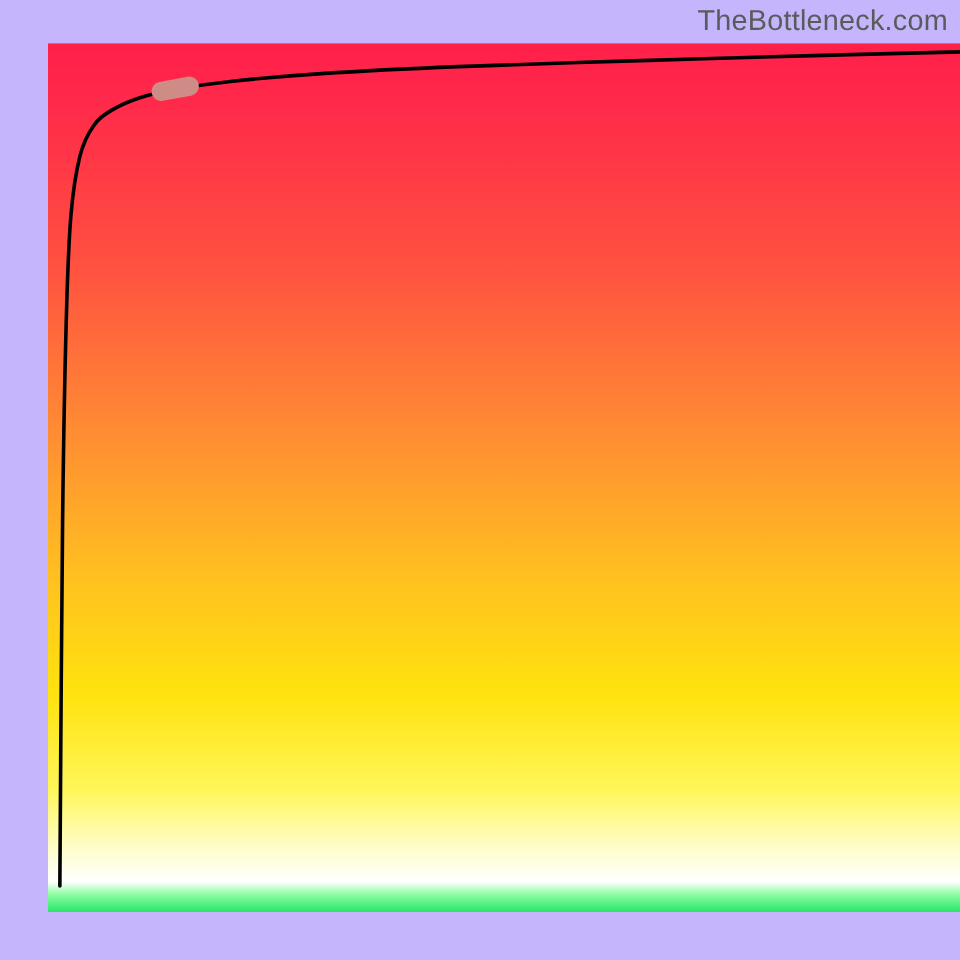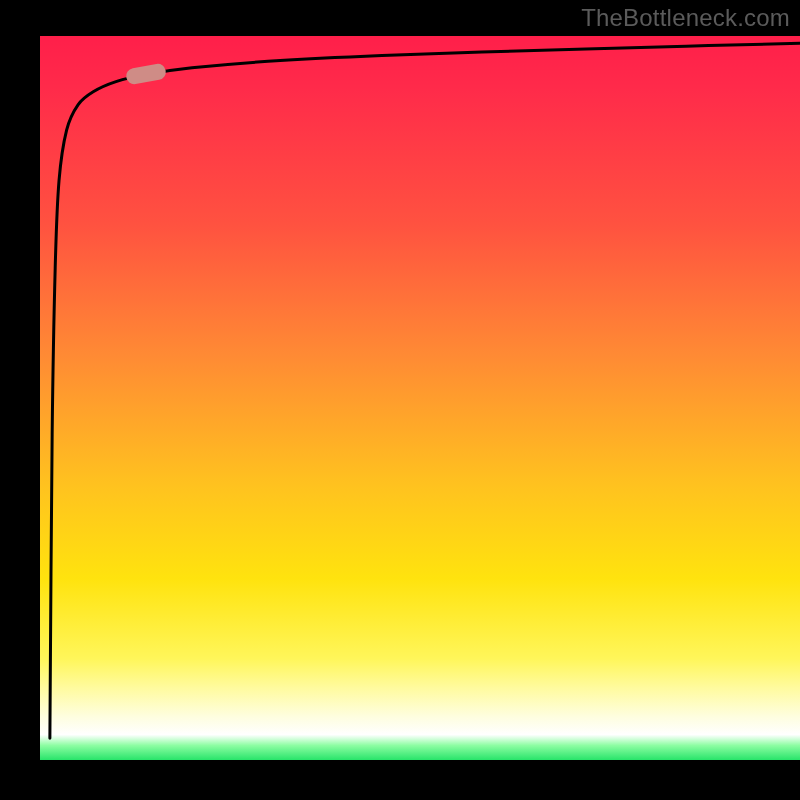--- a/index.html
+++ b/index.html
@@ -1,21 +1,21 @@
 <!DOCTYPE html>
 <html><head>
 <meta charset="utf-8">
 <style>
   * { margin: 0; padding: 0; box-sizing: border-box; }
   html, body { width: 800px; height: 800px; overflow: hidden; background: #fff; }
   .stage {
     position: relative;
     width: 800px;
     height: 800px;
-    background: #000000;
+    background: #c4b5fd;
   }
   .watermark {
     position: absolute;
     top: 4px;
     right: 10px;
     font-family: Arial, Helvetica, sans-serif;
     font-size: 24px;
     font-weight: 400;
     color: #5b5b5b;
     letter-spacing: 0.2px;

